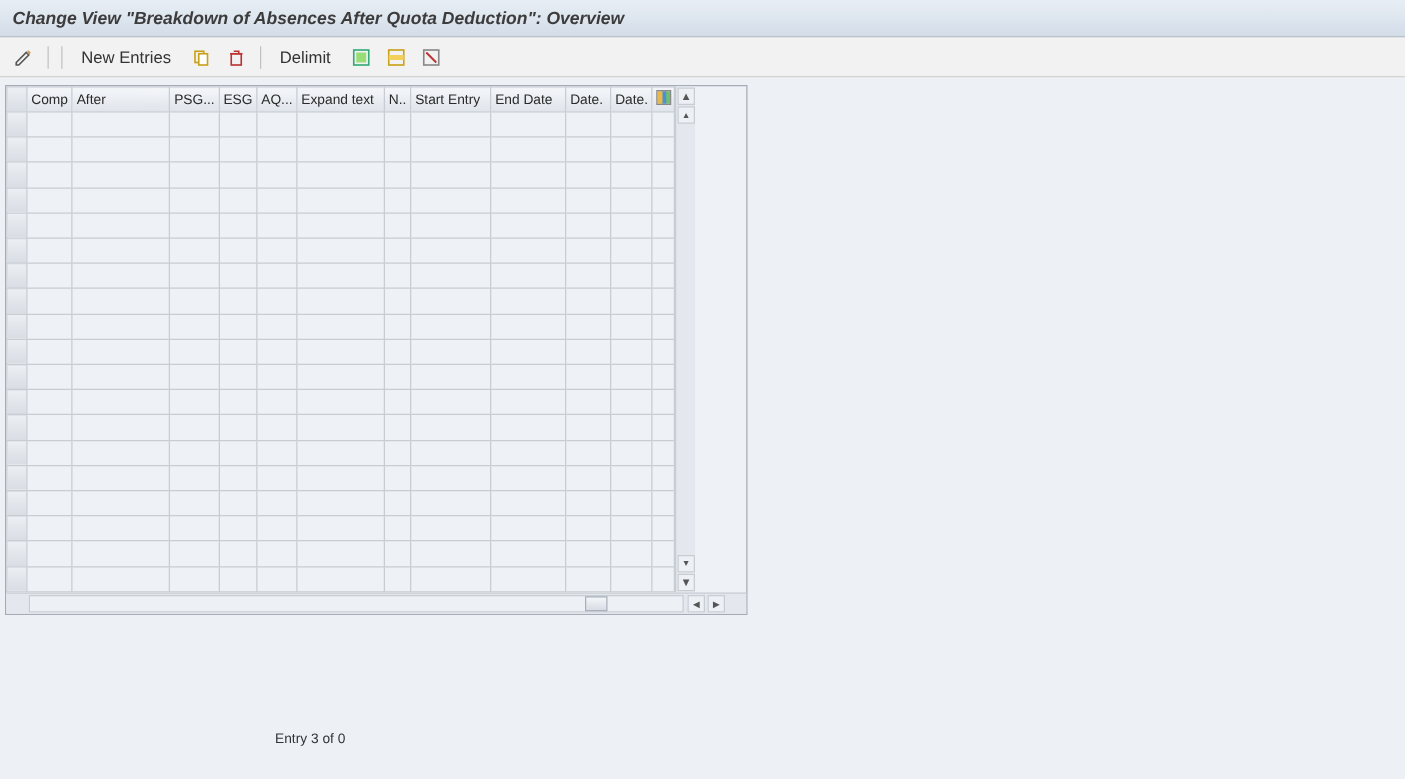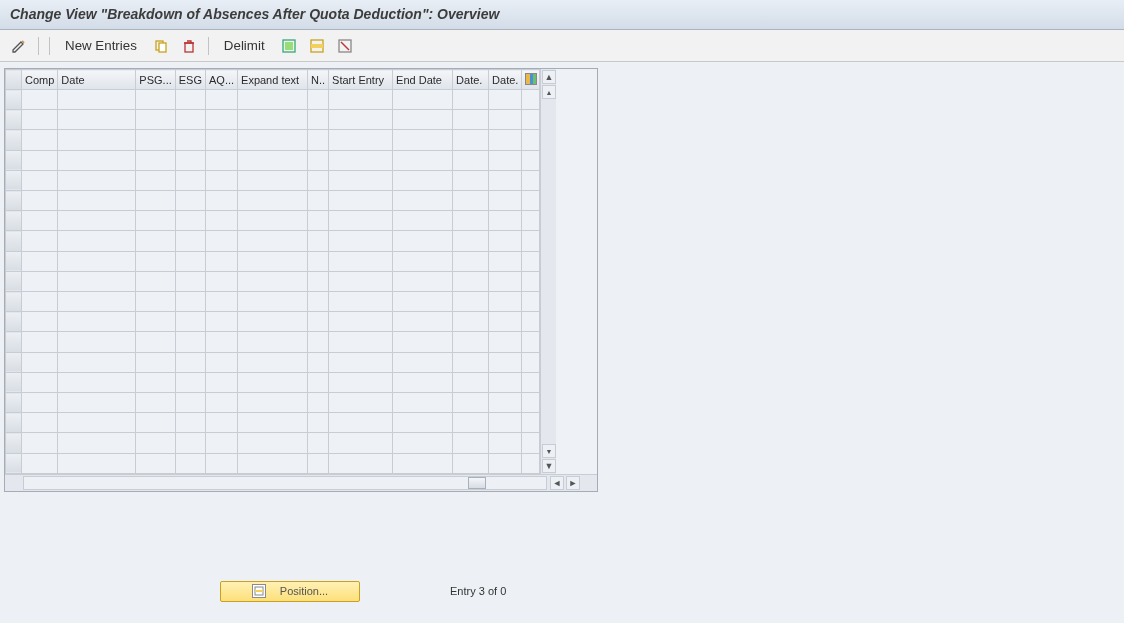--- a/index.html
+++ b/index.html
@@ -247,21 +247,21 @@
 </div>
 
 <div class="content">
   <div class="table-wrap">
     <div class="grid">
       <table>
         <thead>
           <tr id="header-row">
               <th class="rowhdr"></th>
               <th style="width: 32px;">Comp</th>
-              <th style="width: 78px;">Date</th>
+              <th style="width: 78px;">After</th>
               <th style="width: 34px;">PSG...</th>
               <th style="width: 28px;">ESG</th>
               <th style="width: 30px;">AQ...</th>
               <th style="width: 70px;">Expand text</th>
               <th style="width: 20px;">N..</th>
               <th style="width: 64px;">Start Entry</th>
               <th style="width: 60px;">End Date</th>
               <th style="width: 36px;">Date.</th>
               <th style="width: 28px;">Date.</th>
               <th class="cfg" style="width: 18px;"><span class="cfg-icon"></span></th>
@@ -571,24 +571,15 @@
       <div class="track">
         <div class="thumb"></div>
       </div>
       <div class="arrow">◄</div>
       <div class="arrow">►</div>
       <div style="width:16px"></div>
     </div>
   </div>
 
   <div class="footer">
-    <button class="pos-btn">
-      <span class="pos-icon">
-        <svg width="10" height="10" viewBox="0 0 10 10">
-            <rect x="1" y="1" width="8" height="8" fill="none" stroke="#888"></rect>
-            <rect x="1" y="4" width="8" height="2" fill="#f3cf5b"></rect>
-          </svg>
-      </span>
-      <span>Position...</span>
-    </button>
     <span>Entry 3 of 0</span>
   </div>
 </div>
 
 </body></html>

